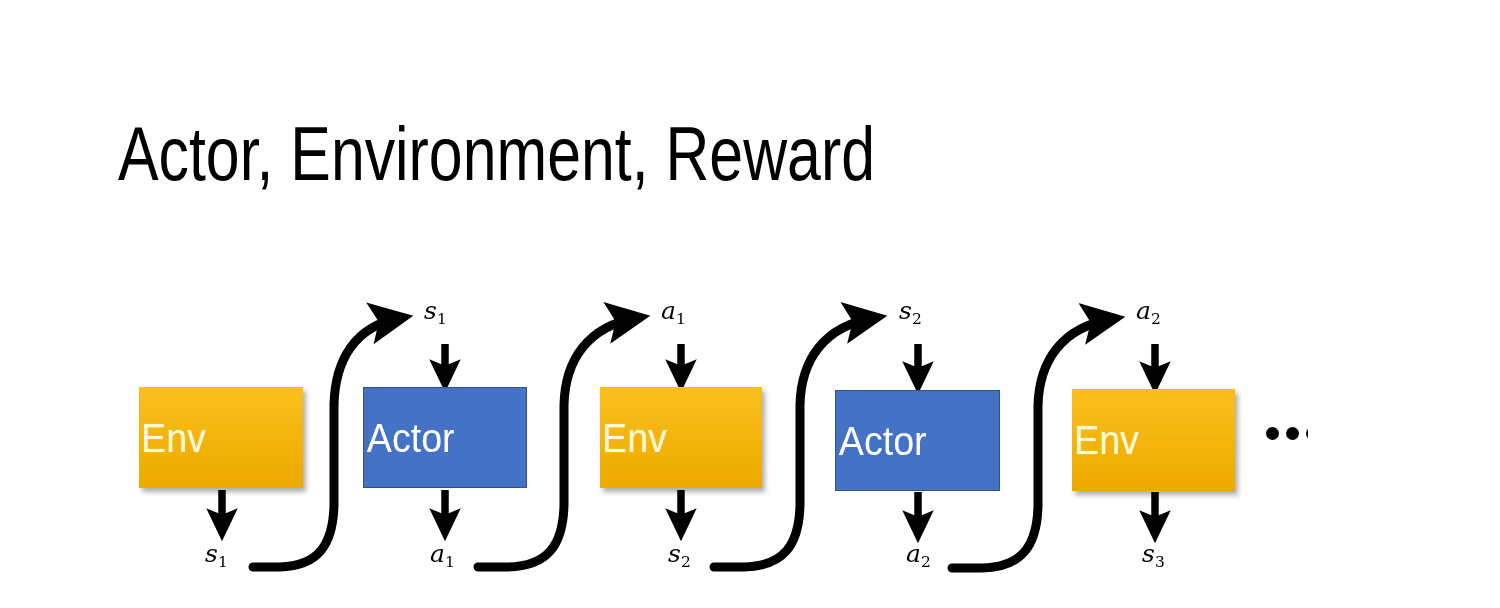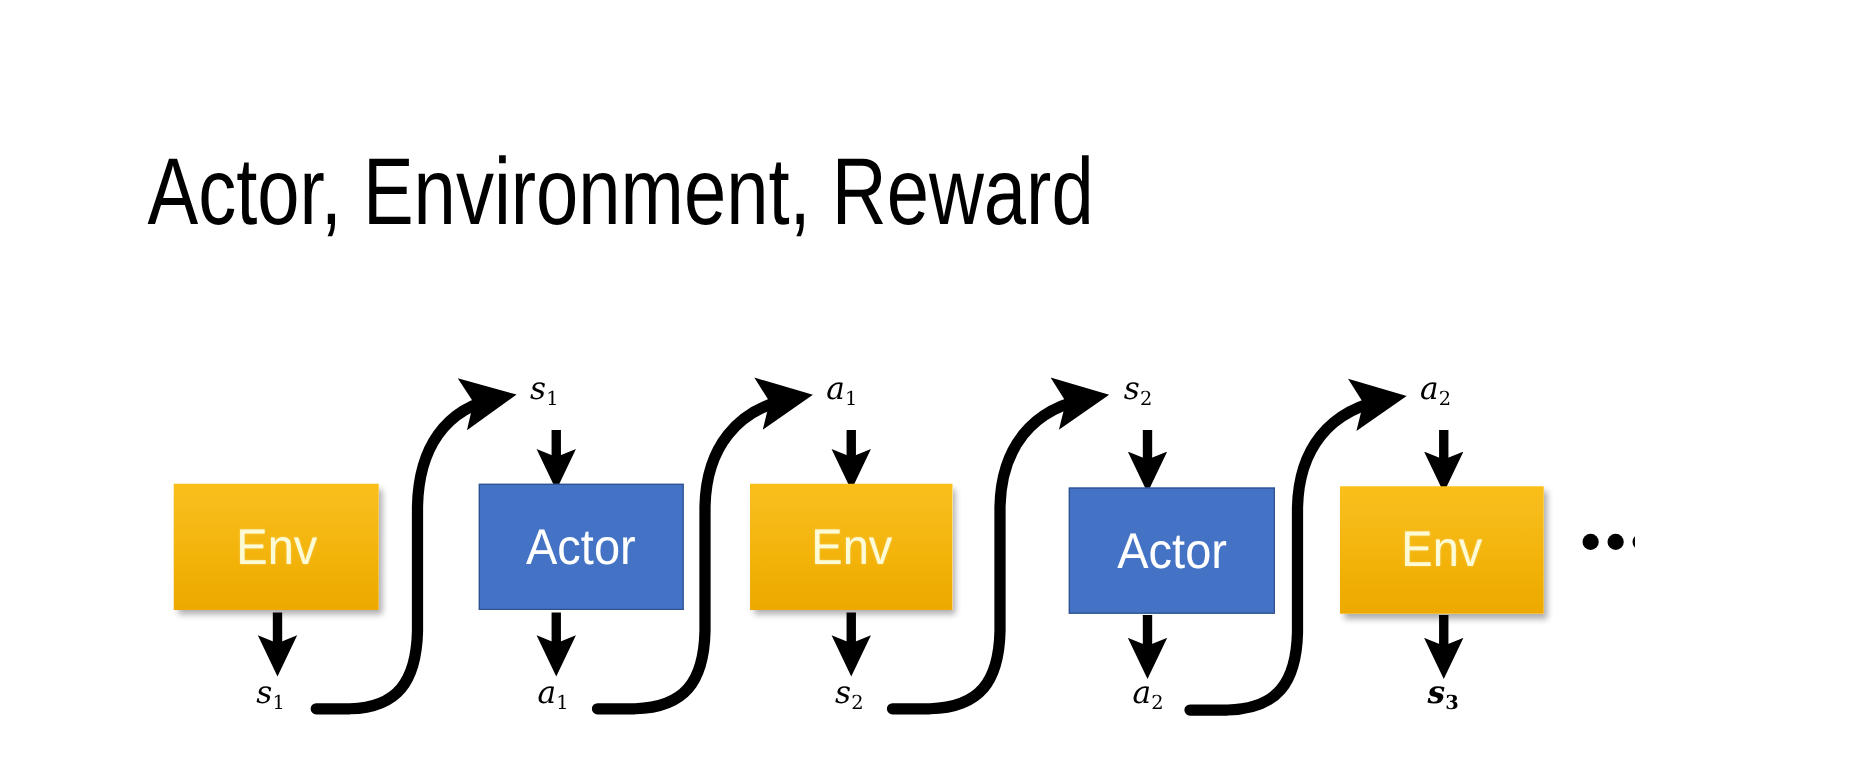--- a/index.html
+++ b/index.html
@@ -41,42 +41,41 @@
     height: 608px;
     pointer-events: none;
   }
 
   
   .node {
     position: absolute;
     box-sizing: border-box;
     display: flex;
     align-items: center;
-    justify-content: center;
+    justify-content: flex-start;
   }
   .node .node-label {
     font-family: "Liberation Sans", sans-serif;
     font-size: 40px;
     font-weight: 400;
     line-height: 1;
     transform: scaleX(0.94);
   }
   .node-env {
     background: linear-gradient(180deg, #FBBF18 0%, #F7BC1A 18%, #F2B208 62%, #EDA900 100%);
     box-shadow: 3px 4px 5px rgba(0, 0, 0, 0.32);
     border: none;
   }
   .node-env .node-label {
     color: #FDFBD6;
     text-shadow: 0 0 2px rgba(255, 255, 255, 0.35);
   }
   .node-actor {
     background: #4472C4;
     border: 1.6px solid #2F528F;
-    margin-left: 20px;
   }
   .node-actor .node-label {
     color: #FFFFFF;
   }
 
   
   .mathlabel {
     position: absolute;
     font-family: "DejaVu Serif", serif;
     font-style: italic;
@@ -191,21 +190,21 @@
   </div>
   <div class="mathlabel" style="left:430px; top:541px;">
     <span>a</span><sub>1</sub>
   </div>
   <div class="mathlabel" style="left:668px; top:541px;">
     <span>s</span><sub>2</sub>
   </div>
   <div class="mathlabel" style="left:906px; top:541px;">
     <span>a</span><sub>2</sub>
   </div>
-  <div class="mathlabel" style="left:1142px; top:541px;font-weight:bold;">
+  <div class="mathlabel" style="left:1142px; top:541px;">
     <span>s</span><sub>3</sub>
   </div>
 
   <div id="ellipsis" title="continues">
     <span class="dot"></span>
     <span class="dot"></span>
     <span class="dot"></span>
     <span class="gap"></span>
     <span class="dot"></span>
     <span class="dot"></span>

